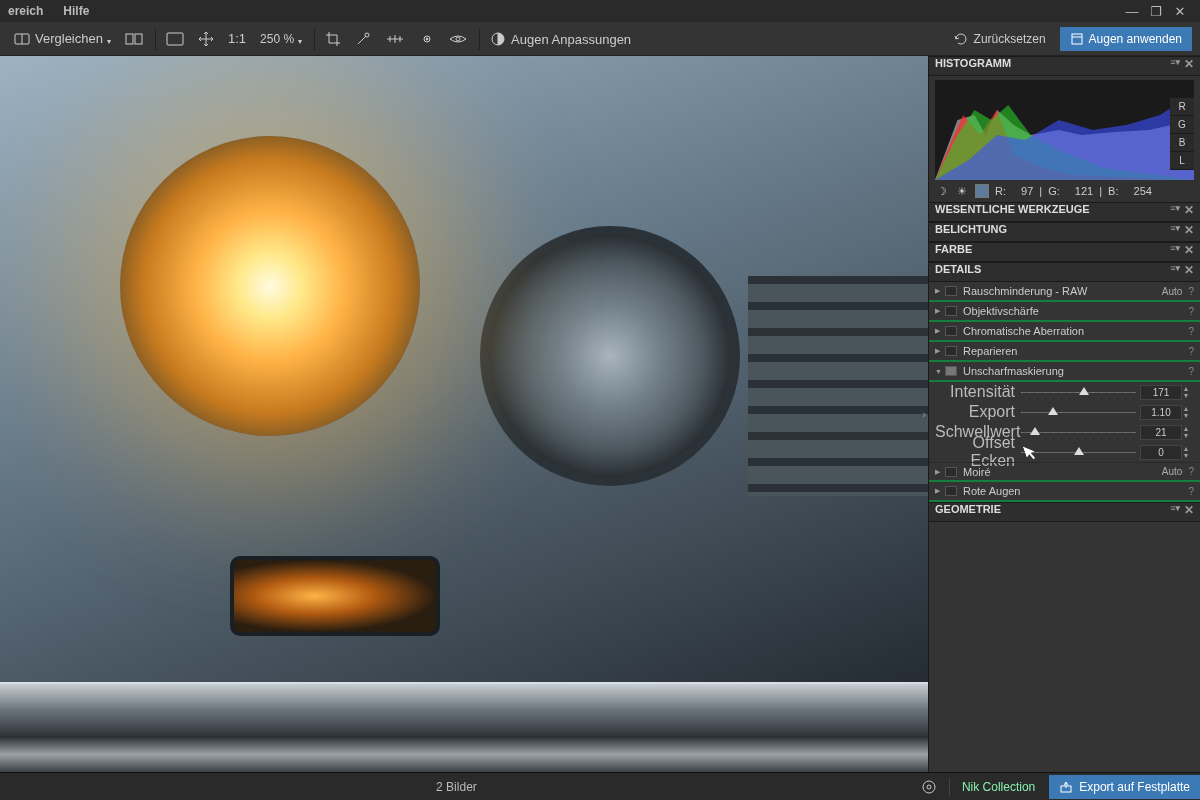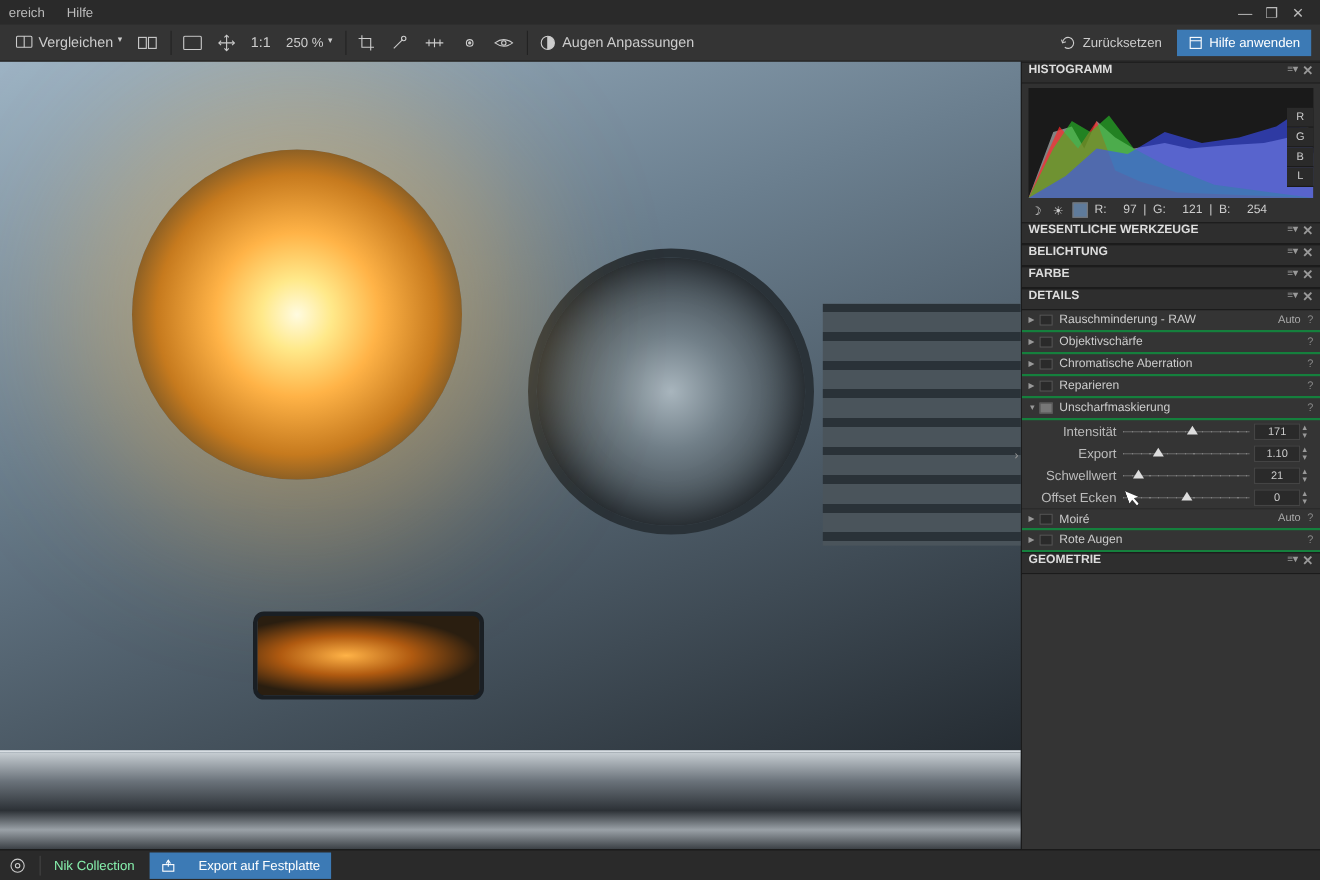--- a/index.html
+++ b/index.html
@@ -1,24 +1,24 @@
 <!DOCTYPE html>
 <html><head>
 <meta charset="utf-8">
 <style>
 * { margin:0; padding:0; box-sizing:border-box; font-family:"Segoe UI",Arial,sans-serif; user-select:none; }
 body { width:1200px; height:800px; background:#1a1a1a; color:#ccc; overflow:hidden; position:relative; }
 
 .menubar { height:22px; background:#2a2a2a; display:flex; align-items:center; padding:0 8px; font-size:12px; color:#bbb; }
-.menubar .menu-item { margin-right:20px; cursor:pointer; }
+.menubar .menu-item { margin-right:20px; cursor:pointer;font-weight:bold; }
 .menubar .spacer { flex:1; }
 .menubar .win-btn { width:24px; text-align:center; font-size:13px; cursor:pointer; }
 
 .toolbar { height:34px; background:#343434; display:flex; align-items:center; padding:0 8px; border-bottom:1px solid #222; }
-.tool-btn { padding:3px 6px; margin-right:2px; display:flex; align-items:flex-start; cursor:pointer; font-size:13px; color:#ccc; }
+.tool-btn { padding:3px 6px; margin-right:2px; display:flex; align-items:flex-end; cursor:pointer; font-size:13px; color:#ccc; }
 .tool-btn svg { stroke:#ccc; fill:none; }
 .tool-btn.zoom { font-size:12px; }
 .caret { font-size:8px; margin-left:4px; }
 .tool-sep { width:1px; height:22px; background:#222; margin:0 4px; }
 .toolbar .spacer { flex:1; }
 .reset-btn { display:flex; align-items:center; color:#ccc; font-size:12px; padding:4px 8px; cursor:pointer;justify-content:flex-end; }
 .apply-preset { background:#3c7ab5; color:#fff; font-size:12px; padding:5px 10px; margin-left:6px; cursor:pointer; display:flex; align-items:center; }
 
 .main { display:flex; height:calc(100% - 22px - 34px - 28px); }
 .canvas { flex:1; position:relative; background:#2b2b2b; overflow:hidden; }
@@ -58,33 +58,33 @@
 
 .detail-row { height:20px; display:flex; align-items:center; padding:0 6px; font-size:11px; color:#ccc; border-bottom:2px solid #15803d; cursor:pointer; }
 .detail-row .tri { width:10px; font-size:7px; color:#999; }
 .detail-row .chk { width:12px; height:10px; background:#2a2a2a; border:1px solid #555; margin-right:6px; }
 .detail-row .chk.on { background:#777; }
 .detail-row .spacer { flex:1; }
 .detail-row .auto { font-size:10px; color:#aaa; margin-right:6px; }
 .detail-row .q { font-size:10px; color:#888; }
 
 .slider-row { display:flex; align-items:center; padding:2px 6px; font-size:11px; color:#ccc; height:20px; }
-.slider-row .slabel { width:86px; text-align:right; padding-right:6px; font-size:12px; color:#bbb; }
+.slider-row .slabel { width:86px; text-align:right; padding-right:6px; font-size:16px; color:#bbb; }
 .slider-row .strack { flex:1; position:relative; height:16px; }
 .slider-row .sline { position:absolute; top:8px; left:0; right:0; height:1px; background:#666;
   background-image:repeating-linear-gradient(to right,#888 0 1px,transparent 1px 8px); }
 .slider-row .sthumb { position:absolute; top:3px; width:0; height:0; border-left:5px solid transparent; border-right:5px solid transparent; border-bottom:8px solid #ddd; transform:translateX(-5px); }
 .slider-row .sval { width:42px; text-align:center; background:#2a2a2a; border:1px solid #444; margin-left:4px; font-size:10px; padding:1px 0; }
 .slider-row .sspin { width:10px; font-size:8px; color:#999; margin-left:2px; line-height:7px; }
 .sidebar-fill { flex:1; background:#343434; }
 
 .statusbar { height:28px; background:#2a2a2a; border-top:1px solid #111; display:flex; align-items:center; font-size:12px; }
 .status-counter { flex:1; text-align:center; color:#bbb; }
 .sb-btn { padding:4px 8px; display:flex; align-items:center; color:#86efac; cursor:pointer; }
-.export-btn { background:#3c7ab5; color:#fff; padding:5px 10px; display:flex; align-items:center; font-size:12px; gap:20px; cursor:pointer; margin-left:6px; }
+.export-btn { background:#3c7ab5; color:#fff; padding:5px 10px; display:flex; align-items:center; font-size:12px; gap:6px; cursor:pointer; margin-left:6px; }
 .status-sep { width:1px; height:18px; background:#444; margin:0 4px; }
 
 .cursor { position:absolute; width:0; height:0; z-index:50; pointer-events:none; }
 .cursor::before { content:''; position:absolute; width:0; height:0;
   border-left:2px solid #fff; border-top:2px solid #fff;
   border-right:7px solid transparent; border-bottom:10px solid transparent;
   transform:rotate(-20deg); background:#000;
   width:12px; height:16px; clip-path:polygon(0 0,0 75%,30% 60%,50% 100%,65% 92%,45% 55%,80% 55%); background:#fff; border:none; }
 </style>
 </head>
@@ -183,21 +183,21 @@
         <path d="M3 7 A5 5 0 1 1 5 11"></path>
         <polyline points="2,4 3,7 6,6"></polyline>
       </svg>
     <span>Zurücksetzen</span>
   </div>
   <div class="apply-preset">
     <svg width="14" height="14" viewBox="0 0 14 14" style="stroke:#fff;fill:none;margin-right:5px">
         <rect x="2" y="2" width="10" height="10"></rect>
         <line x1="2" y1="5" x2="12" y2="5"></line>
       </svg>
-    <span>Hilfe anwenden</span>
+    <span>Augen anwenden</span>
   </div>
 </div>
 
 <div class="main">
   <div class="canvas">
     <div class="photo">
       <div class="grille"></div>
       <div class="headlight-off"></div>
       <div class="headlight-on"></div>
       <div class="indicator"></div>
@@ -362,20 +362,21 @@
         <div class="spacer"></div>
       <span class="pmenu">≡▾</span>
       <span class="pclose">✕</span>
     </div>
 
     <div class="sidebar-fill"></div>
   </div>
 </div>
 
 <div class="statusbar">
+  <div class="status-counter">2 Bilder</div>
   <div class="sb-btn">
     <svg width="16" height="16" viewBox="0 0 16 16" style="stroke:#ccc;fill:none">
         <circle cx="8" cy="8" r="6"></circle>
         <circle cx="8" cy="8" r="2"></circle>
       </svg>
   </div>
   <div class="status-sep"></div>
   <div class="sb-btn">Nik Collection</div>
   <div class="export-btn">
     <svg width="14" height="14" viewBox="0 0 14 14" style="stroke:#fff;fill:none">

